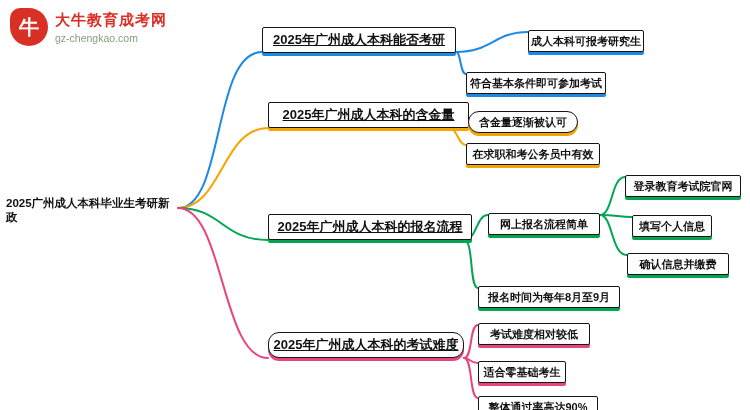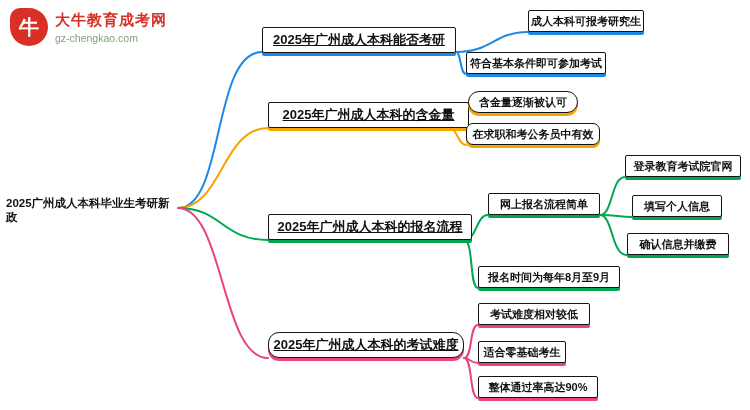--- a/index.html
+++ b/index.html
@@ -3,21 +3,21 @@
 <meta charset="utf-8">
 <style>
   html,body{margin:0;padding:0;background:#fff;}
   #canvas{position:relative;width:750px;height:410px;background:#fff;overflow:hidden;
           font-family:"Liberation Sans","DejaVu Sans",sans-serif;}
   #connectors{position:absolute;left:0;top:0;width:750px;height:410px;z-index:1;}
   .node{position:absolute;box-sizing:border-box;display:flex;align-items:center;justify-content:center;
         background:#fff;border:1.6px solid #141414;box-shadow:0 3px 0 var(--c,#999);
         color:#111;font-weight:bold;white-space:nowrap;z-index:2;border-radius:2px;}
   .branch{height:26px;font-size:13px;text-decoration:underline;}
-  .leaf{height:22px;font-size:11px;}
+  .leaf{height:22px;font-size:11px;margin-top:20px;}
   .root{position:absolute;left:6px;top:197px;width:172px;font-size:11.5px;font-weight:bold;
         color:#111;z-index:2;line-height:1.2;}
   .logo{position:absolute;left:10px;top:8px;display:flex;align-items:center;gap:7px;z-index:2;}
   .logo-icon{width:38px;height:38px;background:var(--brand,#d93025);color:#fff;
              border-radius:10px 50% 50% 50%;display:flex;align-items:center;justify-content:center;
              font-size:20px;font-weight:bold;flex:0 0 auto;}
   .logo-title{color:var(--brand,#d93025);font-size:15px;font-weight:bold;letter-spacing:1px;}
   .logo-domain{color:var(--domaincolor,#84a07c);font-size:10.5px;margin-top:2px;}
 </style>
 </head>
@@ -57,26 +57,26 @@
   </div>
 
   <div class="root">2025广州成人本科毕业生考研新政</div>
 
   <div class="node branch" style="left: 262px; top: 27px; width: 194px; --c: #1e88e5;">2025年广州成人本科能否考研</div>
   <div class="node leaf" style="left: 528px; top: 10px; width: 116px; --c: #1e88e5;">成人本科可报考研究生</div>
   <div class="node leaf" style="left: 466px; top: 52px; width: 140px; --c: #1e88e5;">符合基本条件即可参加考试</div>
 
   <div class="node branch" style="left: 268px; top: 102px; width: 201px; text-align: center; --c: #f5a400;">2025年广州成人本科的含金量</div>
   <div class="node leaf" style="left: 468px; top: 91px; width: 110px; border-radius: 11px; --c: #f5a400;">含金量逐渐被认可</div>
-  <div class="node leaf" style="left: 466px; top: 123px; width: 134px; border-radius: 7px; --c: #f5a400;">在求职和考公务员中有效</div>
+  <div class="node leaf" style="left: 466px; top: 123px; width: 134px; --c: #f5a400;">在求职和考公务员中有效</div>
 
   <div class="node branch" style="left: 268px; top: 214px; width: 204px; text-align: right; --c: #00a651;">2025年广州成人本科的报名流程</div>
   <div class="node leaf" style="left: 488px; top: 193px; width: 112px; --c: #00a651;">网上报名流程简单</div>
   <div class="node leaf" style="left: 625px; top: 155px; width: 116px; --c: #00a651;">登录教育考试院官网</div>
-  <div class="node leaf" style="left: 632px; top: 195px; width: 90px; --c: #00a651;">填写个人信息</div>
+  <div class="node leaf" style="left: 632px; top: 195px; width: 80px; --c: #00a651;">填写个人信息</div>
   <div class="node leaf" style="left: 627px; top: 233px; width: 102px; --c: #00a651;">确认信息并缴费</div>
   <div class="node leaf" style="left: 478px; top: 266px; width: 142px; --c: #00a651;">报名时间为每年8月至9月</div>
 
   <div class="node branch" style="left: 268px; top: 332px; width: 196px; border-radius: 11px; --c: #e8457f;">2025年广州成人本科的考试难度</div>
   <div class="node leaf" style="left: 478px; top: 303px; width: 112px; --c: #e8457f;">考试难度相对较低</div>
   <div class="node leaf" style="left: 478px; top: 341px; width: 88px; --c: #e8457f;">适合零基础考生</div>
   <div class="node leaf" style="left: 478px; top: 376px; width: 120px; --c: #e8457f;">整体通过率高达90%</div>
 
 </div>
 

